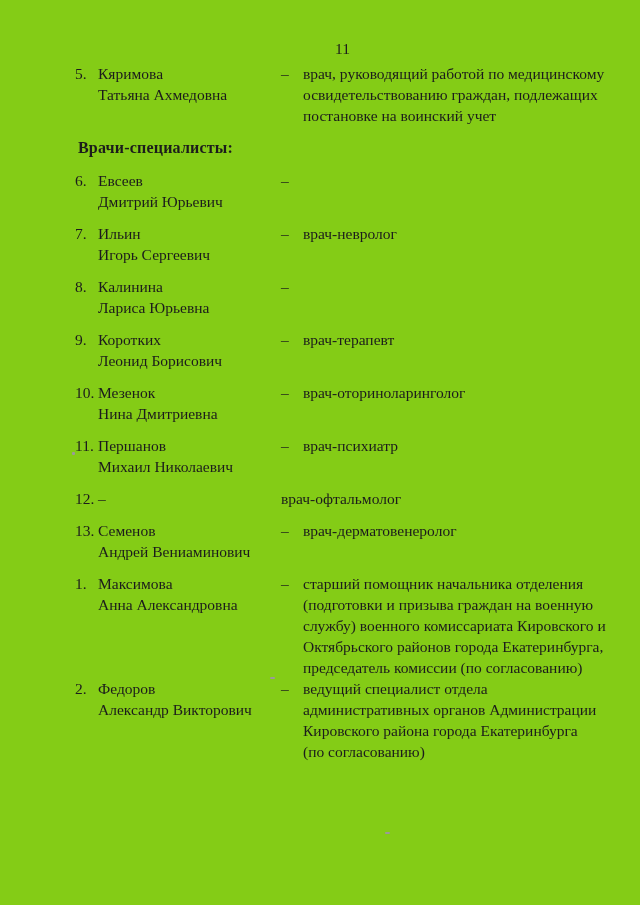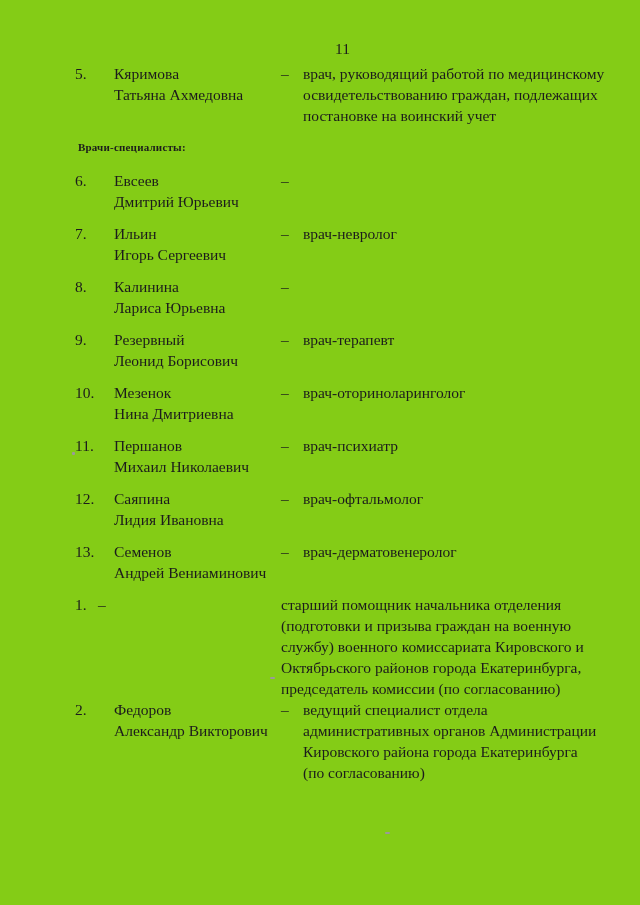--- a/index.html
+++ b/index.html
@@ -15,30 +15,30 @@
     color:#1c1c1c;
     overflow:hidden;
   }
   .page-number{
     text-align:center;
     margin:0 0 4px 0;
   }
   .heading{
     font-weight:bold;
     margin:0 0 12px 3px;
-    font-size:11px;
+    font-size:16px;
     letter-spacing:0.2px;
   }
   .entry{
     display:grid;
     grid-template-columns:23px 183px 22px 1fr;
     margin-bottom:11px;
   }
   .entry .num{white-space:pre;}
-  .entry .name{white-space:pre;margin-left:16px;}
+  .entry .name{white-space:pre;}
   .entry .dash{text-align:left;}
   .entry .role{white-space:pre;}
   .entry.tight{margin-bottom:0;}
   .speck{
     position:absolute;
     background:#9a9a9a;
     border-radius:1px;
   }
   .speck-1{left:72px;top:452px;width:3px;height:3px;}
   .speck-2{left:270px;top:677px;width:5px;height:2px;}
@@ -80,21 +80,21 @@
 
   <div class="entry">
     <span class="num">8.</span>
     <span class="name">Калинина
 Лариса Юрьевна</span>
     <span class="dash">–</span>
   </div>
 
   <div class="entry">
     <span class="num">9.</span>
-    <span class="name">Резервный
+    <span class="name">Коротких
 Леонид Борисович</span>
     <span class="dash">–</span>
     <span class="role">врач-терапевт</span>
   </div>
 
   <div class="entry">
     <span class="num">10.</span>
     <span class="name">Мезенок
 Нина Дмитриевна</span>
     <span class="dash">–</span>
@@ -104,37 +104,37 @@
   <div class="entry">
     <span class="num">11.</span>
     <span class="name">Першанов
 Михаил Николаевич</span>
     <span class="dash">–</span>
     <span class="role">врач-психиатр</span>
   </div>
 
   <div class="entry">
     <span class="num">12.</span>
-    <span class="name">Саяпина
-Лидия Ивановна</span>
     <span class="dash">–</span>
     <span class="role">врач-офтальмолог</span>
   </div>
 
   <div class="entry">
     <span class="num">13.</span>
     <span class="name">Семенов
 Андрей Вениаминович</span>
     <span class="dash">–</span>
     <span class="role">врач-дерматовенеролог</span>
   </div>
 
 
   <div class="entry tight">
     <span class="num">1.</span>
+    <span class="name">Максимова
+Анна Александровна</span>
     <span class="dash">–</span>
     <span class="role">старший помощник начальника отделения
 (подготовки и призыва граждан на военную
 службу) военного комиссариата Кировского и
 Октябрьского районов города Екатеринбурга,
 председатель комиссии (по согласованию)</span>
   </div>
 
   <div class="entry">
     <span class="num">2.</span>

